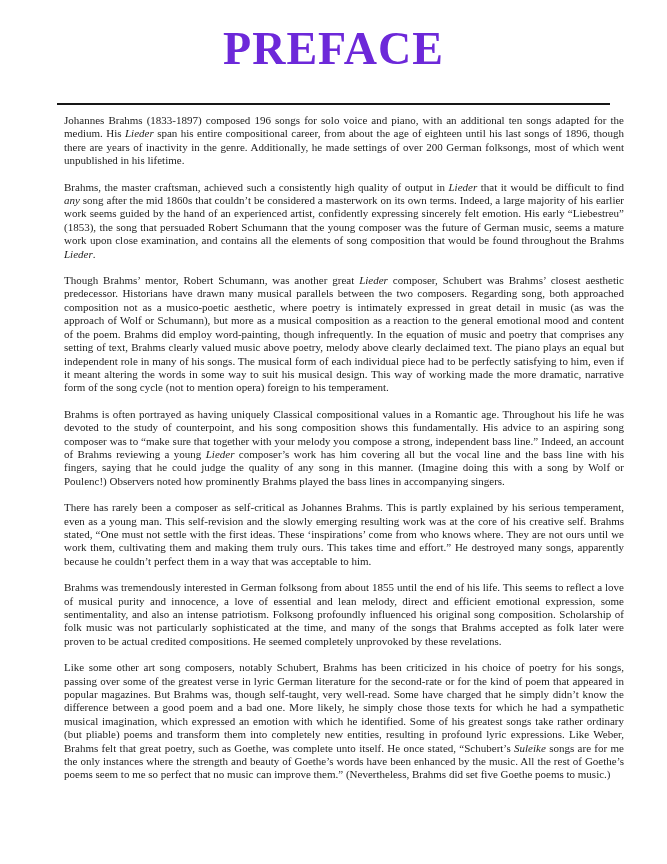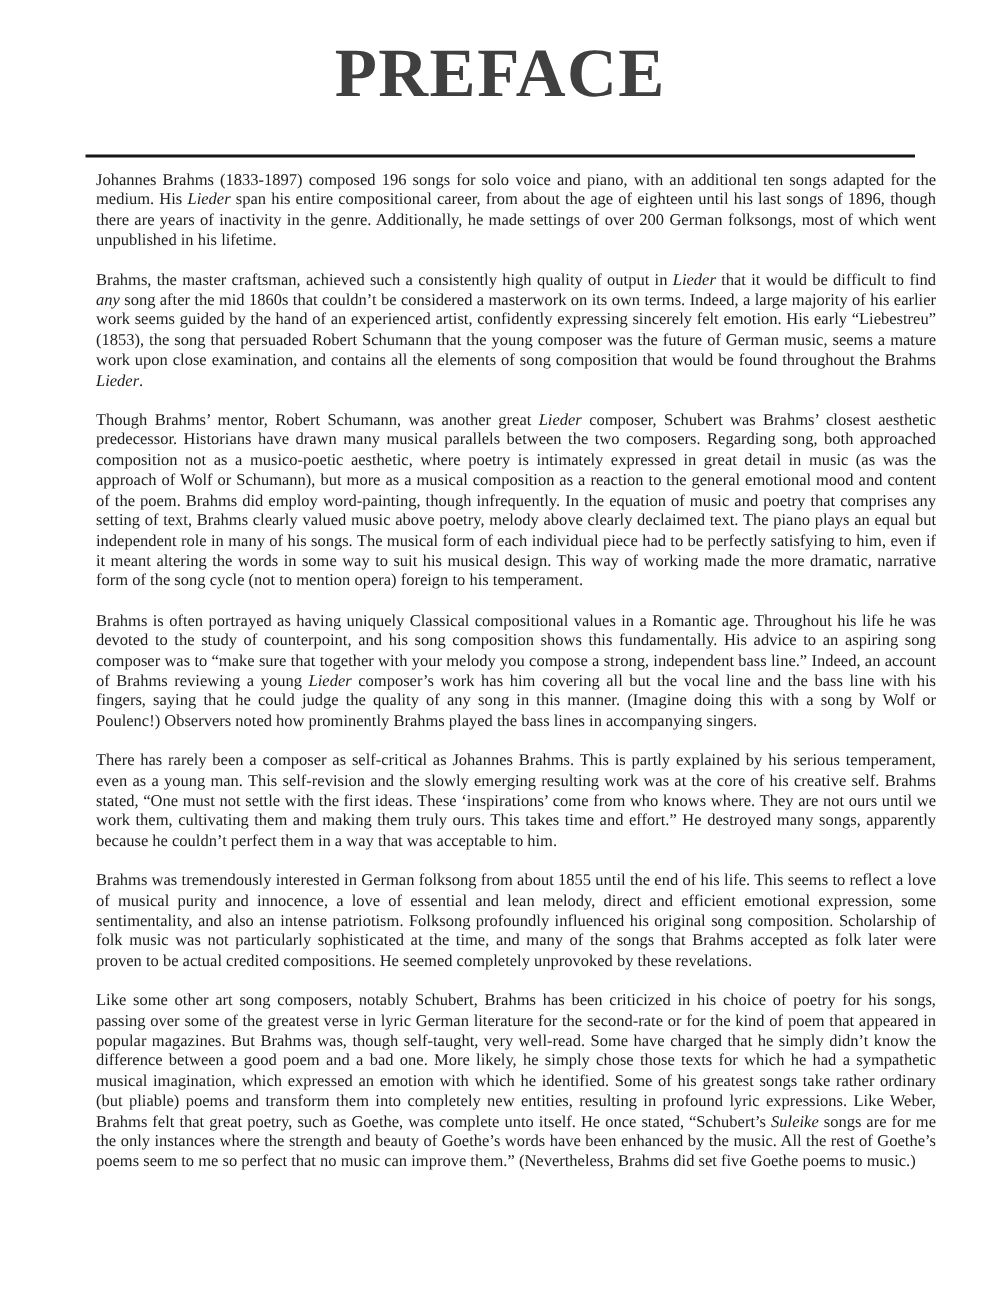--- a/index.html
+++ b/index.html
@@ -18,21 +18,21 @@
   }
   .title {
     margin: 0;
     padding-top: 26px;
     text-align: center;
     font-family: "Liberation Serif", "DejaVu Serif", serif;
     font-weight: bold;
     font-size: 46px;
     line-height: 1.0;
     letter-spacing: 1px;
-    color: #404040;
+    color: #6d28d9;
   }
   .divider {
     margin: 31px auto 0 auto;
     width: 553px;
     border: none;
     border-top: 2px solid #161616;
     height: 0;
   }
   .body-text {
     margin: 9px 0 2px 64px;

